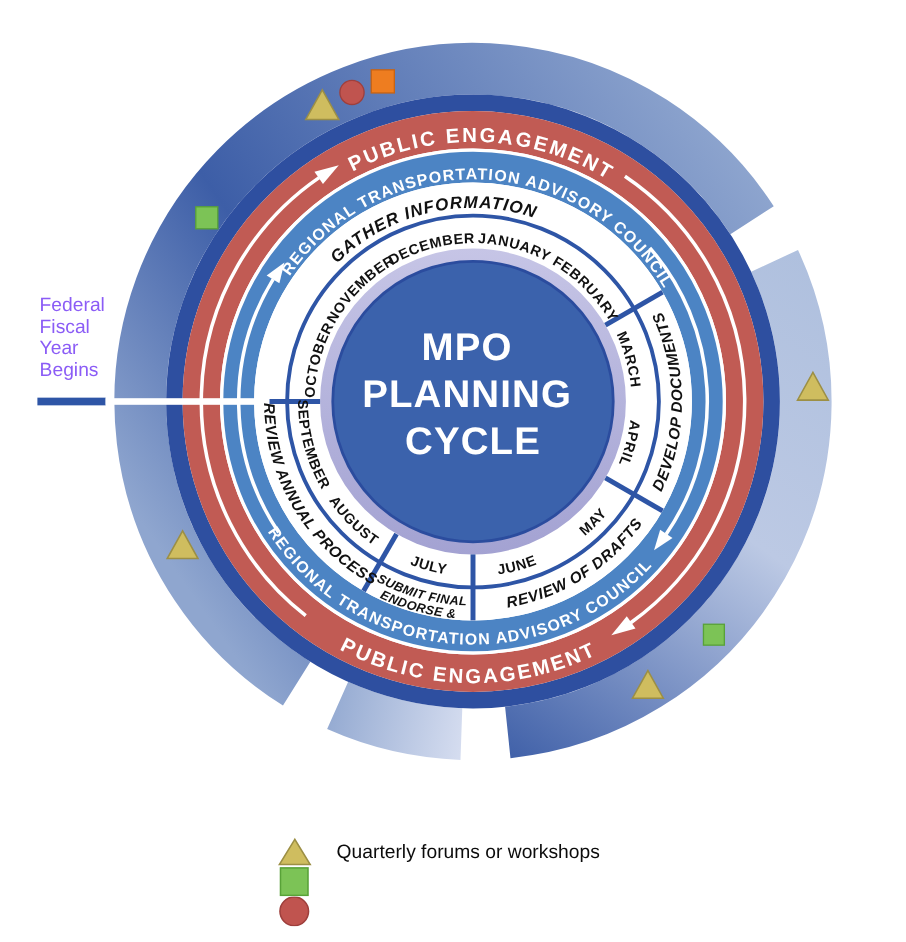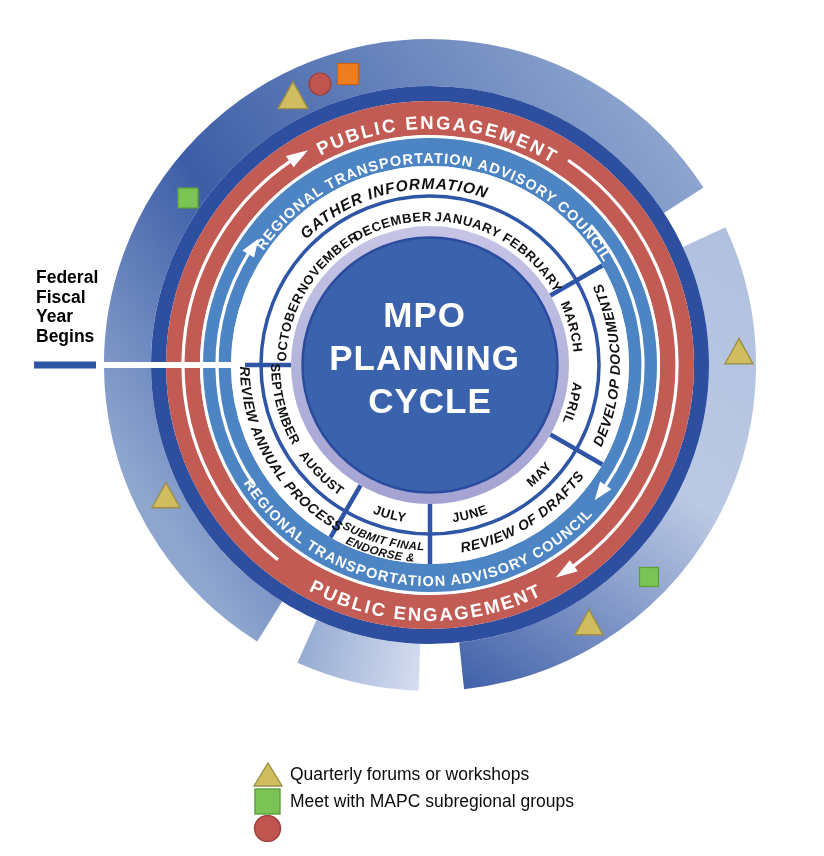--- a/index.html
+++ b/index.html
@@ -10,26 +10,26 @@
   
   .center-title{font-family:"Liberation Sans",sans-serif;font-weight:700;font-size:35px;fill:#ffffff;letter-spacing:1px;}
   .month-label{font-family:"Liberation Sans",sans-serif;font-weight:700;font-size:13px;fill:#111111;letter-spacing:.6px;}
   .phase-lg{font-family:"Liberation Sans",sans-serif;font-weight:700;font-style:italic;font-size:15.5px;fill:#111111;letter-spacing:1px;}
   .phase-md{font-family:"Liberation Sans",sans-serif;font-weight:700;font-style:italic;font-size:14px;fill:#111111;letter-spacing:.6px;}
   .phase-sm{font-family:"Liberation Sans",sans-serif;font-weight:700;font-style:italic;font-size:11.5px;fill:#111111;letter-spacing:.4px;}
   .ring-med{font-family:"Liberation Sans",sans-serif;font-weight:700;font-size:14.5px;fill:#ffffff;letter-spacing:1.1px;}
   .ring-big{font-family:"Liberation Sans",sans-serif;font-weight:700;font-size:18.5px;fill:#ffffff;letter-spacing:2.2px;}
 
   
-  #fiscal-label{position:absolute;left:36px;top:268px;font-weight:700;font-size:17.5px;
-                line-height:19.5px;color:#000000;white-space:pre-line;}
+  #fiscal-label{position:absolute;left:36px;top:268px;font-weight:400;font-size:17.5px;
+                line-height:19.5px;color:#8b5cf6;white-space:pre-line;}
 
   
   #legend{position:absolute;left:252px;top:761px;}
-  .legend-row{display:flex;align-items:center;height:27px;}
+  .legend-row{display:flex;align-items:center;height:27px;gap:16px;}
   .legend-swatch{width:34px;height:27px;flex:0 0 34px;}
   .legend-label{font-size:17.5px;color:#0b0b0b;padding-left:4px;}
 </style>
 </head>
 <body>
 
 <div id="canvas">
 
   <svg id="wheel-svg" width="824" height="856" viewBox="0 0 824 856">
     <defs>
@@ -159,21 +159,20 @@
     <div class="legend-row">
       <svg class="legend-swatch" viewBox="0 0 34 27">
         <polygon points="16,2 2,25 30,25" class="sw" fill="#CFBD5F" stroke="#9C8F45" stroke-width="1.4"></polygon>
       </svg>
       <span class="legend-label">Quarterly forums or workshops</span>
     </div>
     <div class="legend-row">
       <svg class="legend-swatch" viewBox="0 0 34 27">
         <rect x="3" y="1" width="25" height="25" class="sw" fill="#7CC356" stroke="#58A238" stroke-width="1.4"></rect>
       </svg>
-      <span class="legend-label">Meet with MAPC subregional groups</span>
     </div>
     <div class="legend-row">
       <svg class="legend-swatch" viewBox="0 0 34 27">
         <circle cx="15.5" cy="13.5" r="13" class="sw" fill="#C0544F" stroke="#9E3F3C" stroke-width="1.4"></circle>
       </svg>
     </div>
   </div>
 </div>
 
 </body></html>

